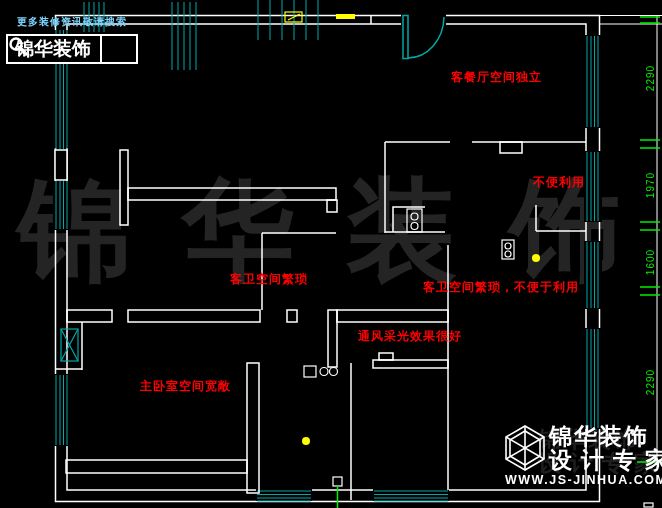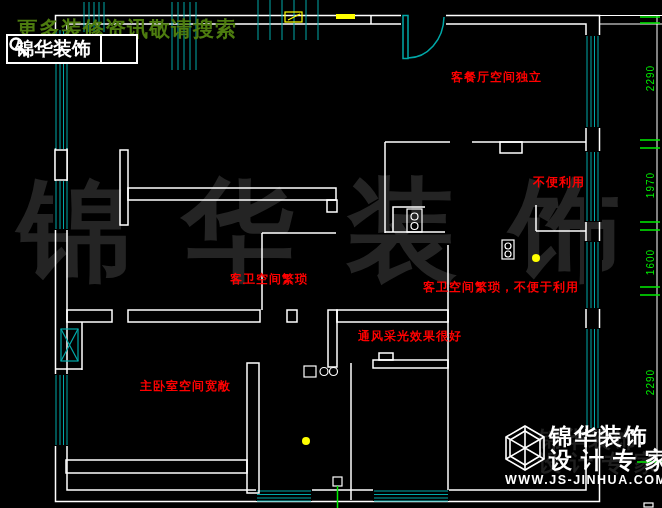--- a/index.html
+++ b/index.html
@@ -11,21 +11,21 @@
              font-family:"DejaVu Serif",serif;font-weight:bold;font-size:112px;
              letter-spacing:52px;white-space:nowrap;z-index:1;line-height:1.1;}
   .ghost{position:absolute;color:#1f1f1f;font-weight:bold;z-index:1;white-space:nowrap;}
   
   .anno{position:absolute;color:#ff0000;font-size:12px;font-weight:bold;
         white-space:nowrap;z-index:5;letter-spacing:1px;}
   
   .dim{position:absolute;width:44px;height:12px;line-height:12px;text-align:center;
        color:#00ee00;font-size:10px;transform:rotate(-90deg);z-index:5;letter-spacing:1px;}
   
-  .tagline{position:absolute;left:17px;top:15px;color:#4d7c0f;font-size:21px;
+  .tagline{position:absolute;left:17px;top:15px;color:#7dd3fc;font-size:10px;
            font-weight:bold;letter-spacing:1px;z-index:6;white-space:nowrap;}
   .brandbox{position:absolute;left:6px;top:34px;width:128px;height:26px;
             border:2px solid #fff;display:flex;align-items:stretch;z-index:6;background:#000;}
   .brandbox .txt{color:#fff;font-size:19px;font-weight:bold;line-height:26px;
                  padding-left:7px;flex:1;white-space:nowrap;}
   .brandbox .mag{width:34px;border-left:2px solid #fff;display:flex;
                  align-items:center;justify-content:center;}
   
   .logo-brand{position:absolute;left:549px;top:421px;color:#fff;font-size:23px;
               font-weight:bold;letter-spacing:2px;z-index:6;white-space:nowrap;}

